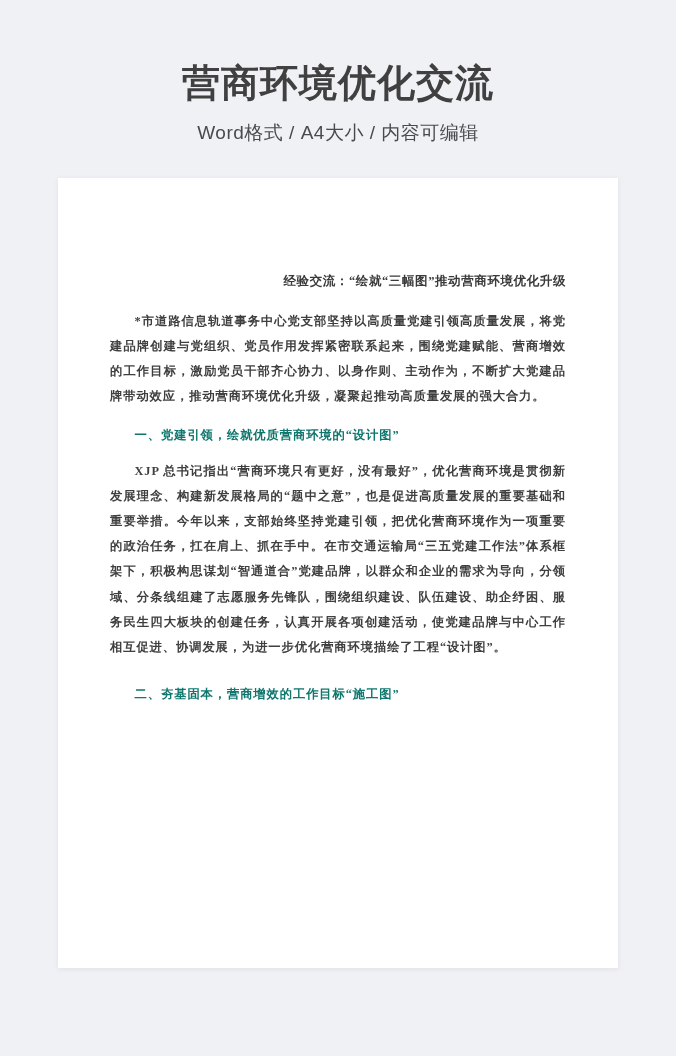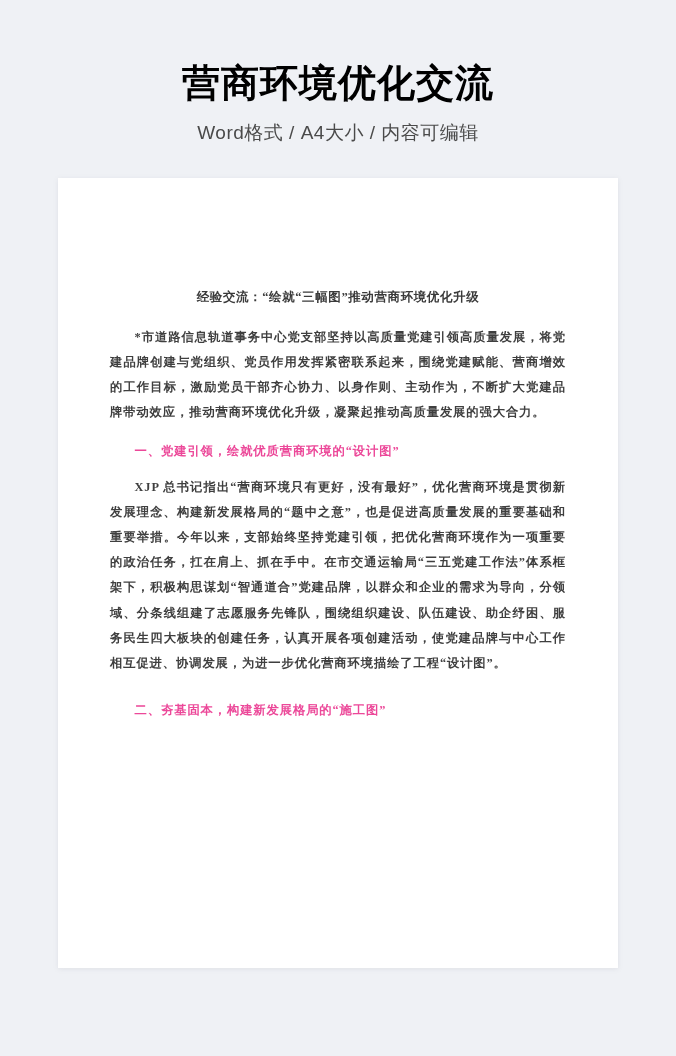--- a/index.html
+++ b/index.html
@@ -20,21 +20,21 @@
     box-sizing: border-box;
   }
   .header {
     padding-top: 62px;
     text-align: center;
   }
   .main-title {
     font-family: "Liberation Sans", sans-serif;
     font-size: 38px;
     font-weight: bold;
-    color: #000000;
+    color: #404040;
     letter-spacing: 1px;
     line-height: 1.15;
     margin: 0;
   }
   .sub-title {
     font-family: "Liberation Sans", sans-serif;
     font-size: 19px;
     font-weight: normal;
     color: #4a4a4a;
     letter-spacing: 0.5px;
@@ -49,41 +49,41 @@
     background: #ffffff;
     box-shadow: 0 1px 5px rgba(120,125,140,0.13);
     box-sizing: border-box;
     padding: 92px 52px 40px 52px;
   }
   .doc-title {
     font-family: "Liberation Serif", serif;
     font-size: 12.5px;
     font-weight: bold;
     color: #3a3a3a;
-    text-align: center;
+    text-align: right;
     letter-spacing: 0.6px;
     line-height: 1.8;
-    margin: 16px 0 16px 0;
+    margin: 0 0 16px 0;
   }
   .doc-p {
     font-family: "Liberation Serif", serif;
     font-size: 12.3px;
     color: #3f3f3f;
     line-height: 2.05;
     letter-spacing: 0.9px;
     text-align: justify;
     text-indent: 2em;
     margin: 0 0 4px 0;
     font-weight: bold;
   }
   .doc-h {
     font-family: "Liberation Serif", serif;
     font-size: 12.3px;
     font-weight: bold;
-    color: #ec4899;
+    color: #0f766e;
     line-height: 2.05;
     letter-spacing: 0.9px;
     text-indent: 2em;
     margin: 14px 0 10px 0;
   }
   .doc-h.tail {
     margin-top: 22px;
   }
 </style>
 </head>
@@ -98,16 +98,16 @@
 
   <div class="doc-sheet">
     <div class="doc-title">经验交流：“绘就“三幅图”推动营商环境优化升级</div>
 
     <p class="doc-p">*市道路信息轨道事务中心党支部坚持以高质量党建引领高质量发展，将党建品牌创建与党组织、党员作用发挥紧密联系起来，围绕党建赋能、营商增效的工作目标，激励党员干部齐心协力、以身作则、主动作为，不断扩大党建品牌带动效应，推动营商环境优化升级，凝聚起推动高质量发展的强大合力。</p>
 
     <div class="doc-h">一、党建引领，绘就优质营商环境的“设计图”</div>
 
     <p class="doc-p">XJP 总书记指出“营商环境只有更好，没有最好”，优化营商环境是贯彻新发展理念、构建新发展格局的“题中之意”，也是促进高质量发展的重要基础和重要举措。今年以来，支部始终坚持党建引领，把优化营商环境作为一项重要的政治任务，扛在肩上、抓在手中。在市交通运输局“三五党建工作法”体系框架下，积极构思谋划“智通道合”党建品牌，以群众和企业的需求为导向，分领域、分条线组建了志愿服务先锋队，围绕组织建设、队伍建设、助企纾困、服务民生四大板块的创建任务，认真开展各项创建活动，使党建品牌与中心工作相互促进、协调发展，为进一步优化营商环境描绘了工程“设计图”。</p>
 
-    <div class="doc-h tail">二、夯基固本，构建新发展格局的“施工图”</div>
+    <div class="doc-h tail">二、夯基固本，营商增效的工作目标“施工图”</div>
   </div>
 
 </div>
 
 </body></html>

